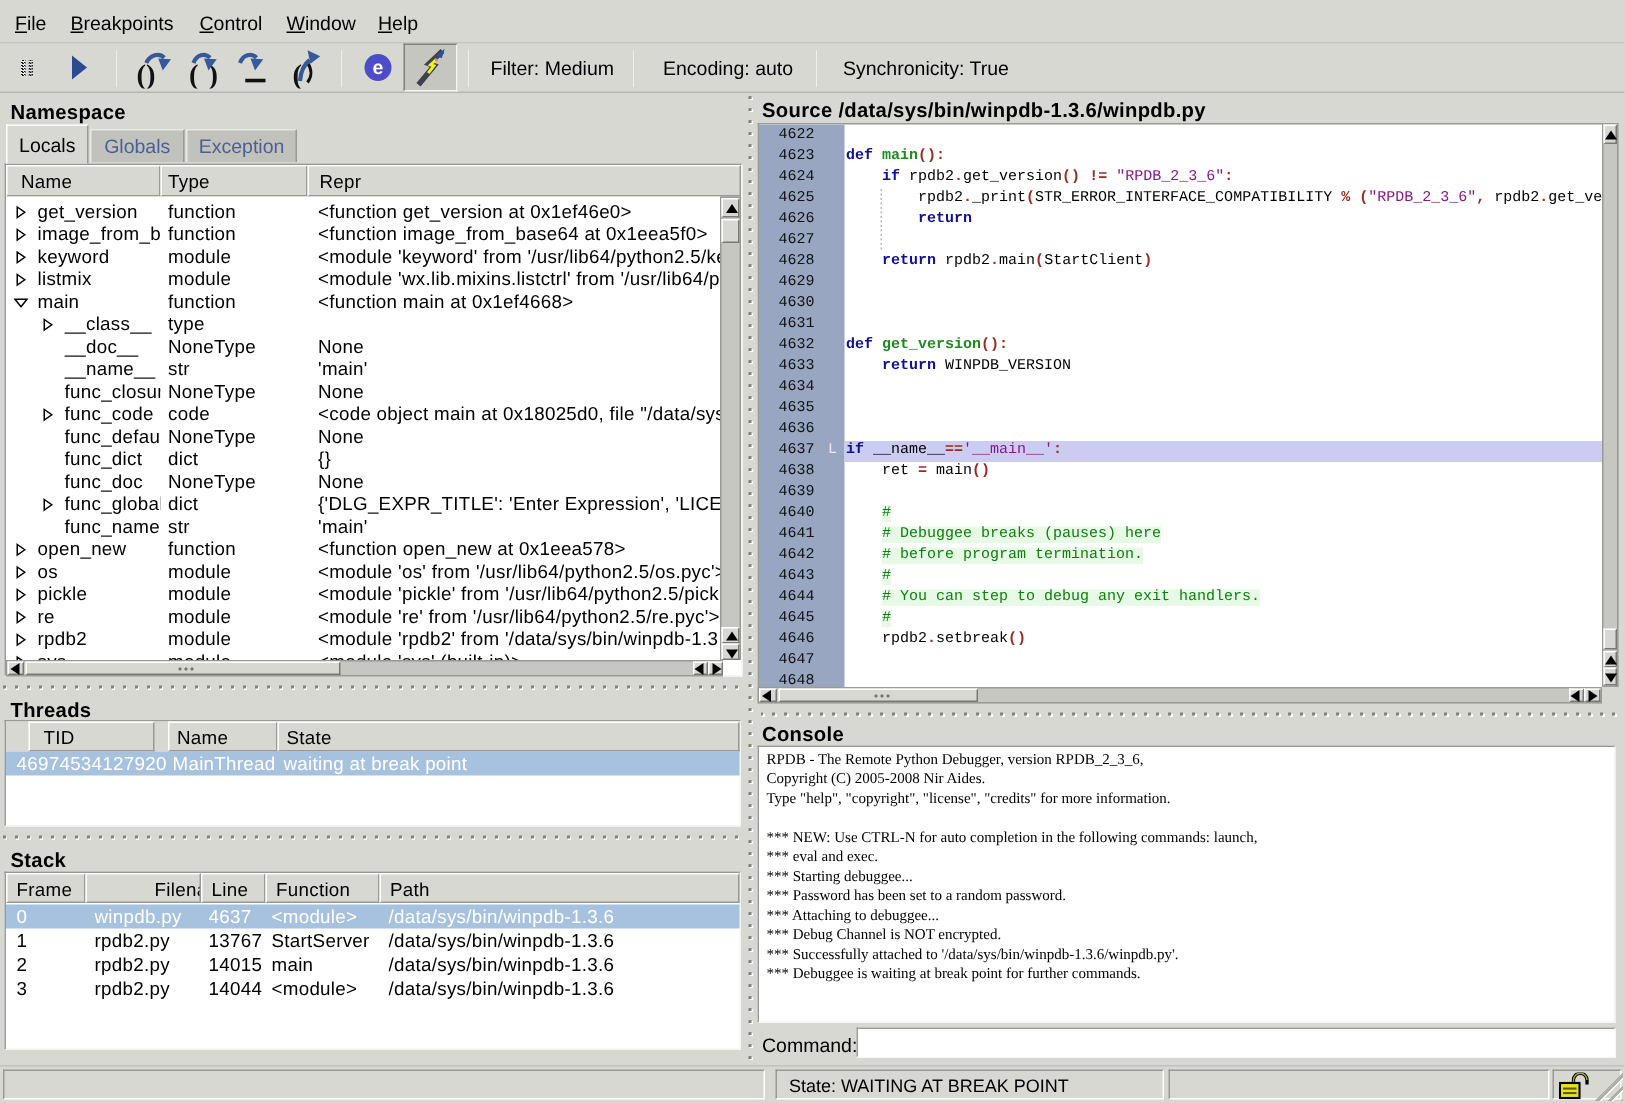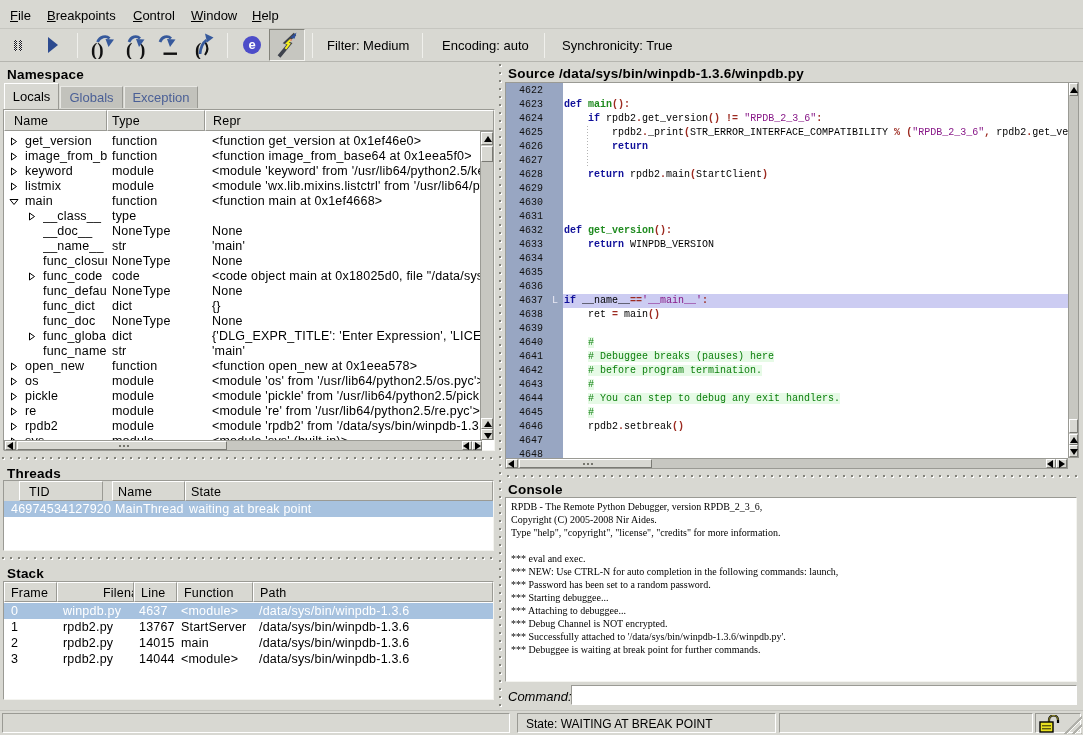--- a/index.html
+++ b/index.html
@@ -424,30 +424,30 @@
       <div class="arr" style="left:2px;top:0px;"></div>
     </div>
 </div>
 <div class="abs sash sashh" style="left:505px;top:471px;width:574px;height:10px;"></div>
 <div class="abs lbl" style="left:508px;top:482px;">Console</div>
 <div class="abs sunk mono" style="left:505px;top:497px;width:572px;height:185px;padding:2px 0 0 5px;line-height:13px;">
 <div class="conline">RPDB - The Remote Python Debugger, version RPDB_2_3_6,</div>
 <div class="conline">Copyright (C) 2005-2008 Nir Aides.</div>
 <div class="conline">Type "help", "copyright", "license", "credits" for more information.</div>
 <div class="conline">&nbsp;</div>
+<div class="conline">*** NEW: Use CTRL-N for auto completion in the following commands: launch,</div>
 <div class="conline">*** eval and exec.</div>
-<div class="conline">*** NEW: Use CTRL-N for auto completion in the following commands: launch,</div>
+<div class="conline">*** Starting debuggee...</div>
 <div class="conline">*** Password has been set to a random password.</div>
-<div class="conline">*** Starting debuggee...</div>
 <div class="conline">*** Attaching to debuggee...</div>
 <div class="conline">*** Debug Channel is NOT encrypted.</div>
 <div class="conline">*** Successfully attached to '/data/sys/bin/winpdb-1.3.6/winpdb.py'.</div>
 <div class="conline">*** Debuggee is waiting at break point for further commands.</div>
 </div>
-<div class="abs" style="left:508px;top:689px;font-size:13px;font-style:italic;">Command:</div>
+<div class="abs" style="left:508px;top:689px;font-size:13px;">Command:</div>
 <div class="abs sunk" style="left:571px;top:685px;width:506px;height:20px;border-bottom-color:#fff;border-right-color:#fff;"></div>
 <div class="abs" style="left:0;top:710px;width:1083px;height:25px;background:#d8d8d2;border-top:1px solid #c2c2bc;">
 <div class="abs" style="left:2px;top:2px;width:508px;height:20px;background:#d8d8d2;border:1px solid #9a9a94;border-bottom-color:#fff;border-right-color:#fff;"></div>
 <div class="abs" style="left:517px;top:2px;width:259px;height:20px;background:#d8d8d2;border:1px solid #9a9a94;border-bottom-color:#fff;border-right-color:#fff;">
       <span style="position:absolute;left:8px;top:3px;font-size:12px;white-space:nowrap;">State: WAITING AT BREAK POINT</span>
     </div>
 <div class="abs" style="left:779px;top:2px;width:254px;height:20px;background:#d8d8d2;border:1px solid #9a9a94;border-bottom-color:#fff;border-right-color:#fff;"></div>
 <div class="abs" style="left:1035px;top:2px;width:46px;height:20px;background:#d8d8d2;border:1px solid #9a9a94;border-bottom-color:#fff;border-right-color:#fff;">
       <svg width="22" height="18" viewBox="0 0 22 18" style="position:absolute;left:3px;top:1px;">
         <path d="M10 9 L10 5 A4.5 4.5 0 0 1 19 5 L19 8" stroke="#000" stroke-width="2.2" fill="none"></path>

